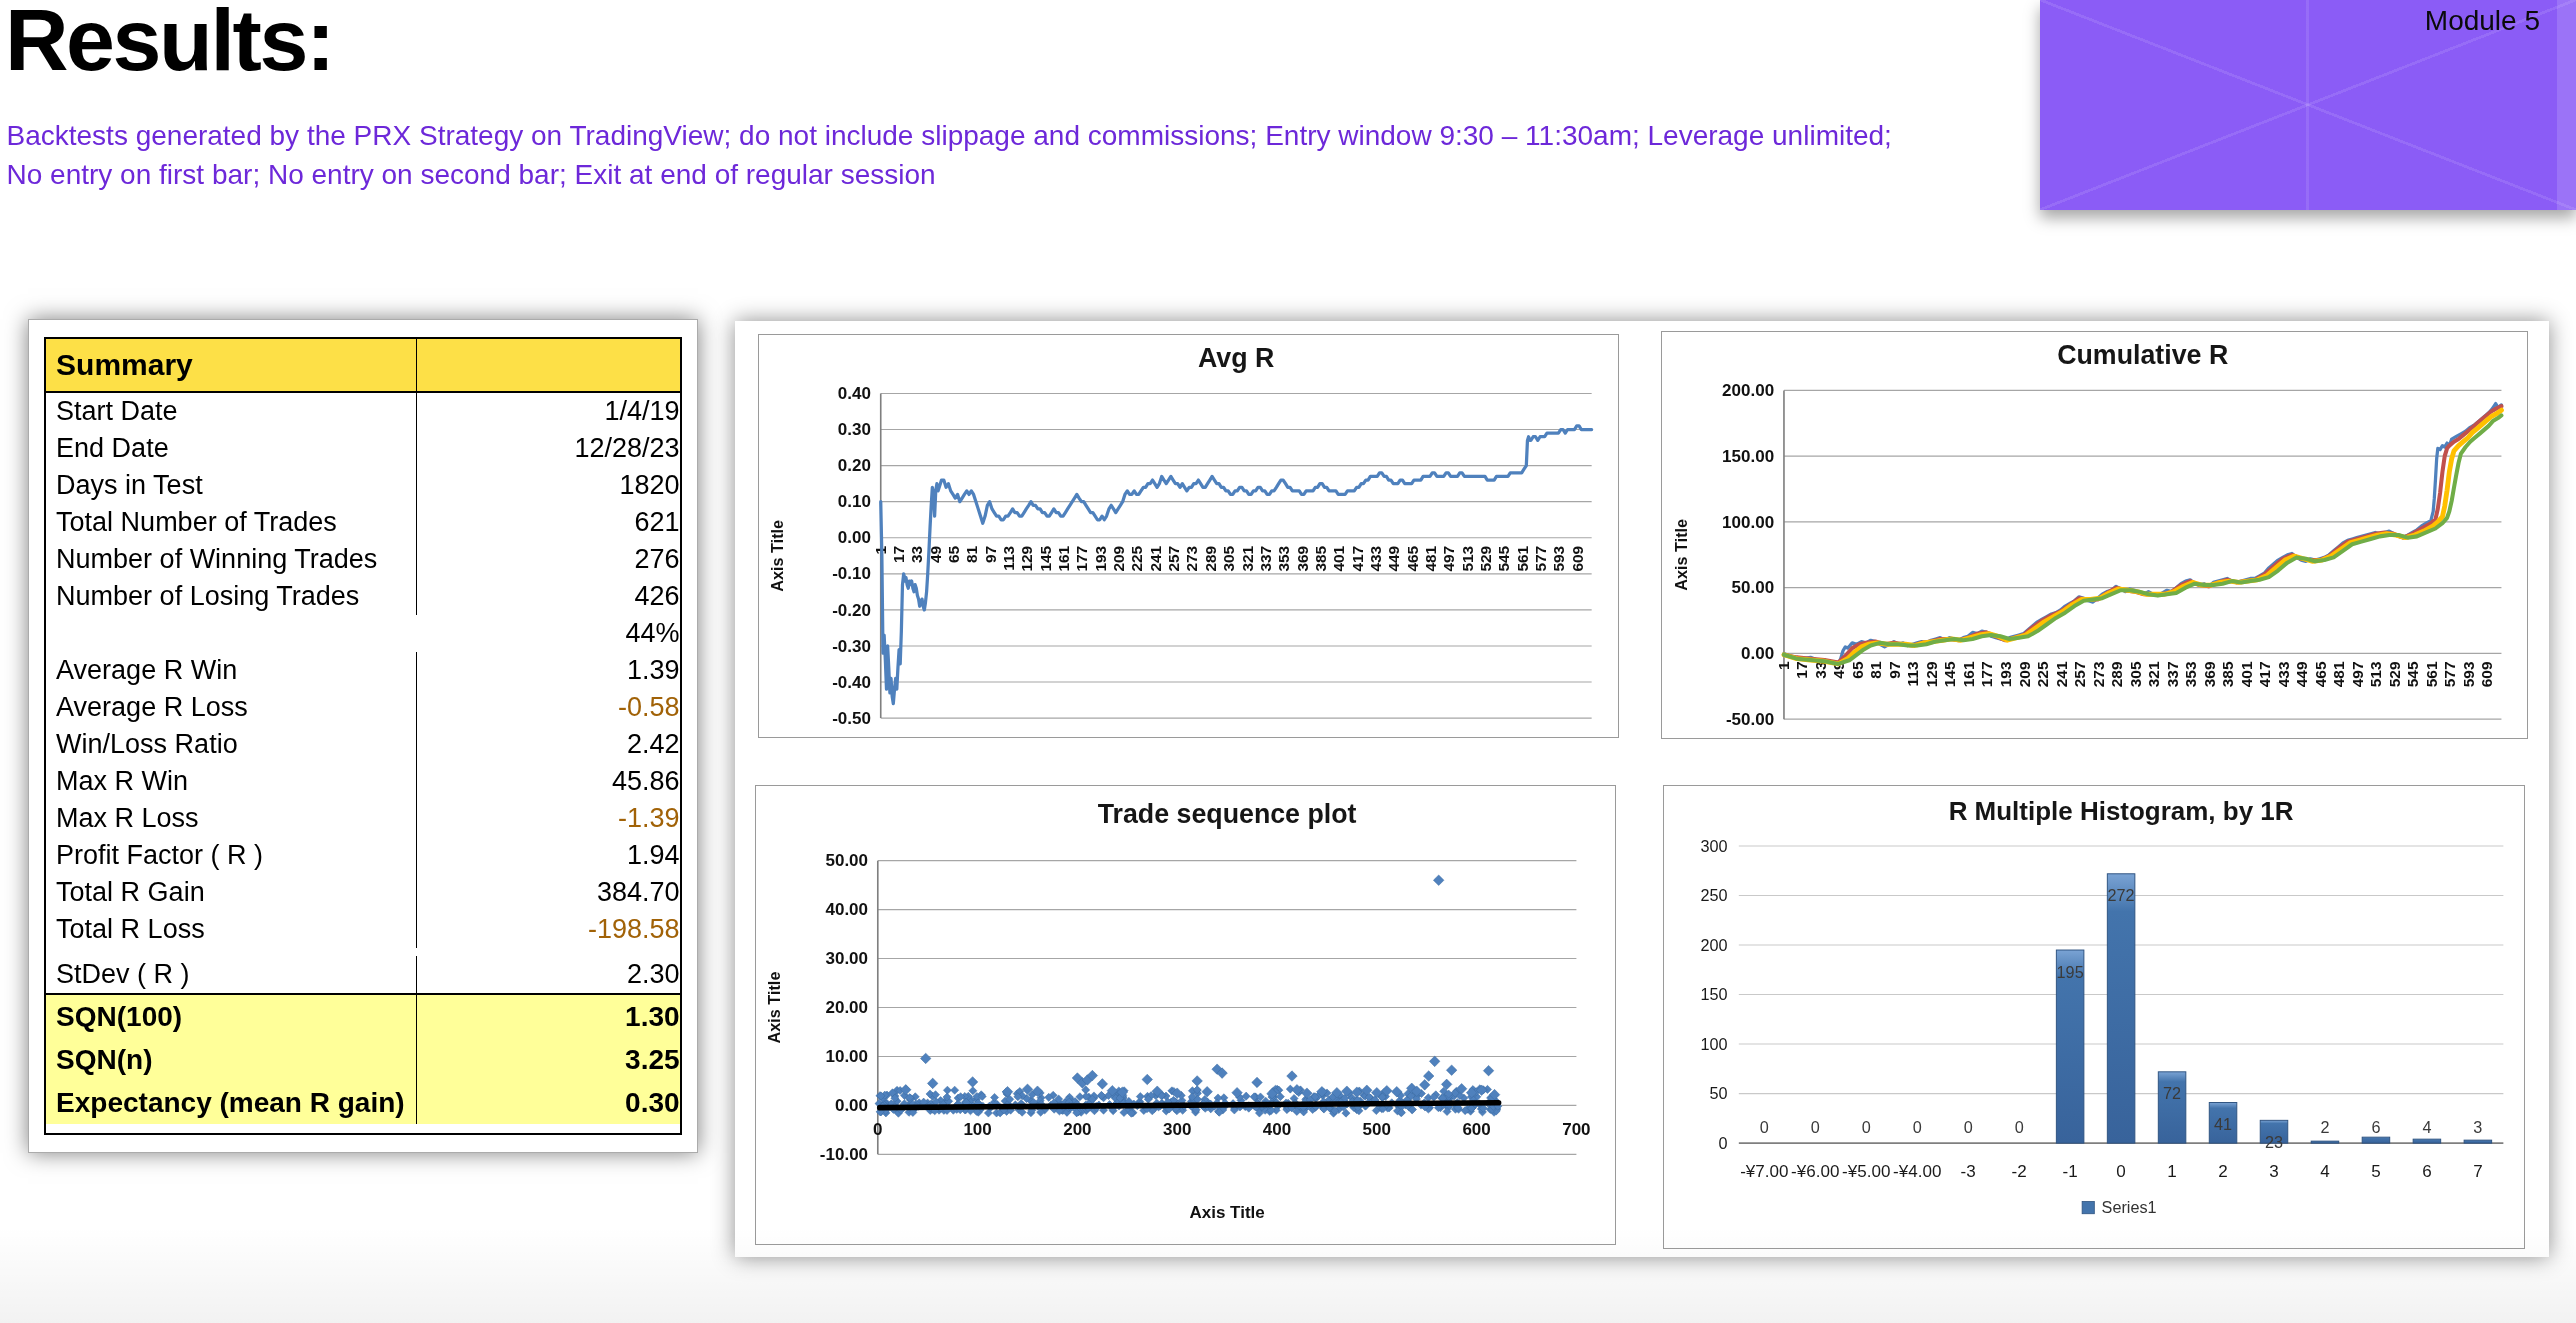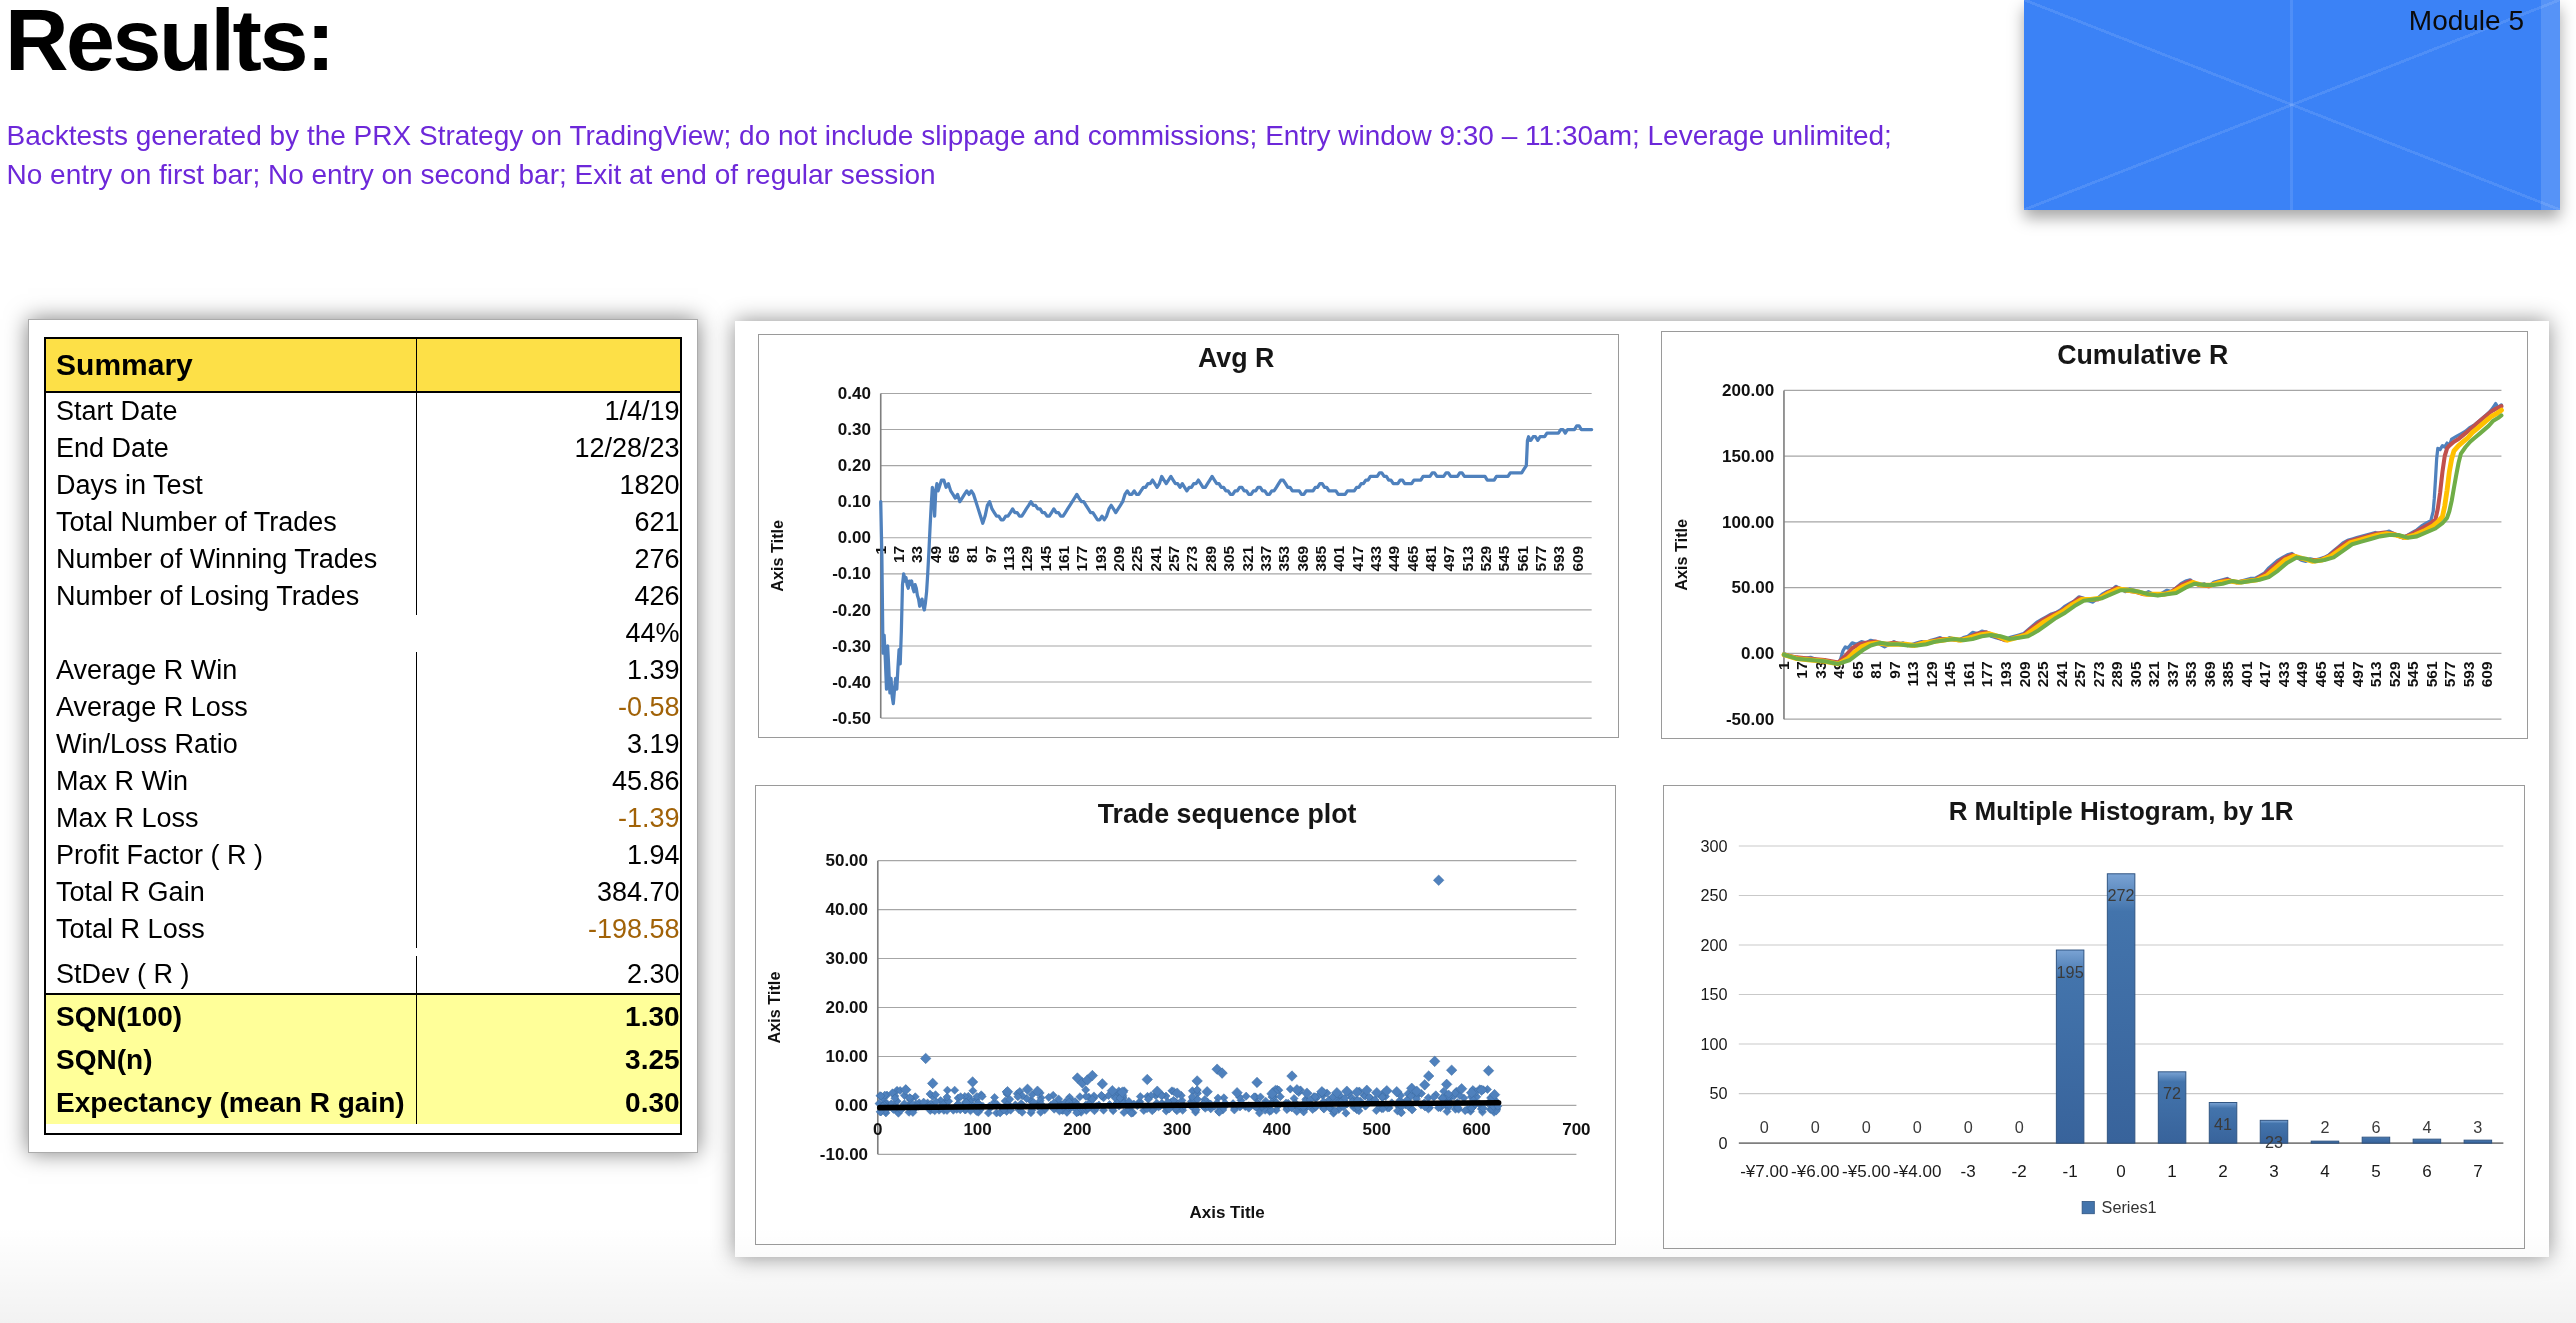--- a/index.html
+++ b/index.html
@@ -1,21 +1,21 @@
 <!DOCTYPE html>
 <html style="font-size:13px"><head>
 <meta charset="utf-8">
 <style>
   html,body{margin:0;padding:0;background:#e9e9e9;}
   .slide{position:relative;width:2576px;height:1323px;background:#ffffff;overflow:hidden;
          font-family:"Liberation Sans",sans-serif;}
   .bg-bottom{position:absolute;left:0;bottom:0;width:100%;height:97px;
              background:linear-gradient(to bottom,rgba(0,0,0,0) 0%,rgba(0,0,0,0.05) 100%);}
   
-  .green-box{position:absolute;top:0;right:16px;width:536px;height:210px;background:#3b82f6;
+  .green-box{position:absolute;top:0;right:0;width:536px;height:210px;background:#8b5cf6;
              box-shadow:0 8px 14.6px rgba(0,0,0,0.35);}
   .green-box .facets{position:absolute;inset:0;
      background-image:
        linear-gradient(to bottom right,transparent 49.6%,rgba(255,255,255,.10) 49.6%,rgba(255,255,255,.10) 50.3%,transparent 50.3%),
        linear-gradient(to bottom left,transparent 49.6%,rgba(255,255,255,.10) 49.6%,rgba(255,255,255,.10) 50.3%,transparent 50.3%),
        linear-gradient(to right,transparent 49.6%,rgba(255,255,255,.10) 49.6%,rgba(255,255,255,.10) 50.2%,transparent 50.2%);}
   .green-box .edge-strip{position:absolute;top:0;right:0;width:19.5px;height:100%;background:rgba(255,255,255,0.14);}
   .module-label{position:absolute;top:4.9px;right:36px;font-size:28px;color:#0b0b0b;}
   
   .page-title{position:absolute;left:4.9px;top:-11.4px;font-size:88px;font-weight:800;color:#000;
@@ -103,21 +103,21 @@
         <div class="t-row t-body-row">
           <div class="c-label">Average R Win</div>
           <div class="c-value">1.39</div>
         </div>
         <div class="t-row t-body-row">
           <div class="c-label">Average R Loss</div>
           <div class="c-value neg">-0.58</div>
         </div>
         <div class="t-row t-body-row">
           <div class="c-label">Win/Loss Ratio</div>
-          <div class="c-value">3.19</div>
+          <div class="c-value">2.42</div>
         </div>
         <div class="t-row t-body-row">
           <div class="c-label">Max R Win</div>
           <div class="c-value">45.86</div>
         </div>
         <div class="t-row t-body-row">
           <div class="c-label">Max R Loss</div>
           <div class="c-value neg">-1.39</div>
         </div>
         <div class="t-row t-body-row">

